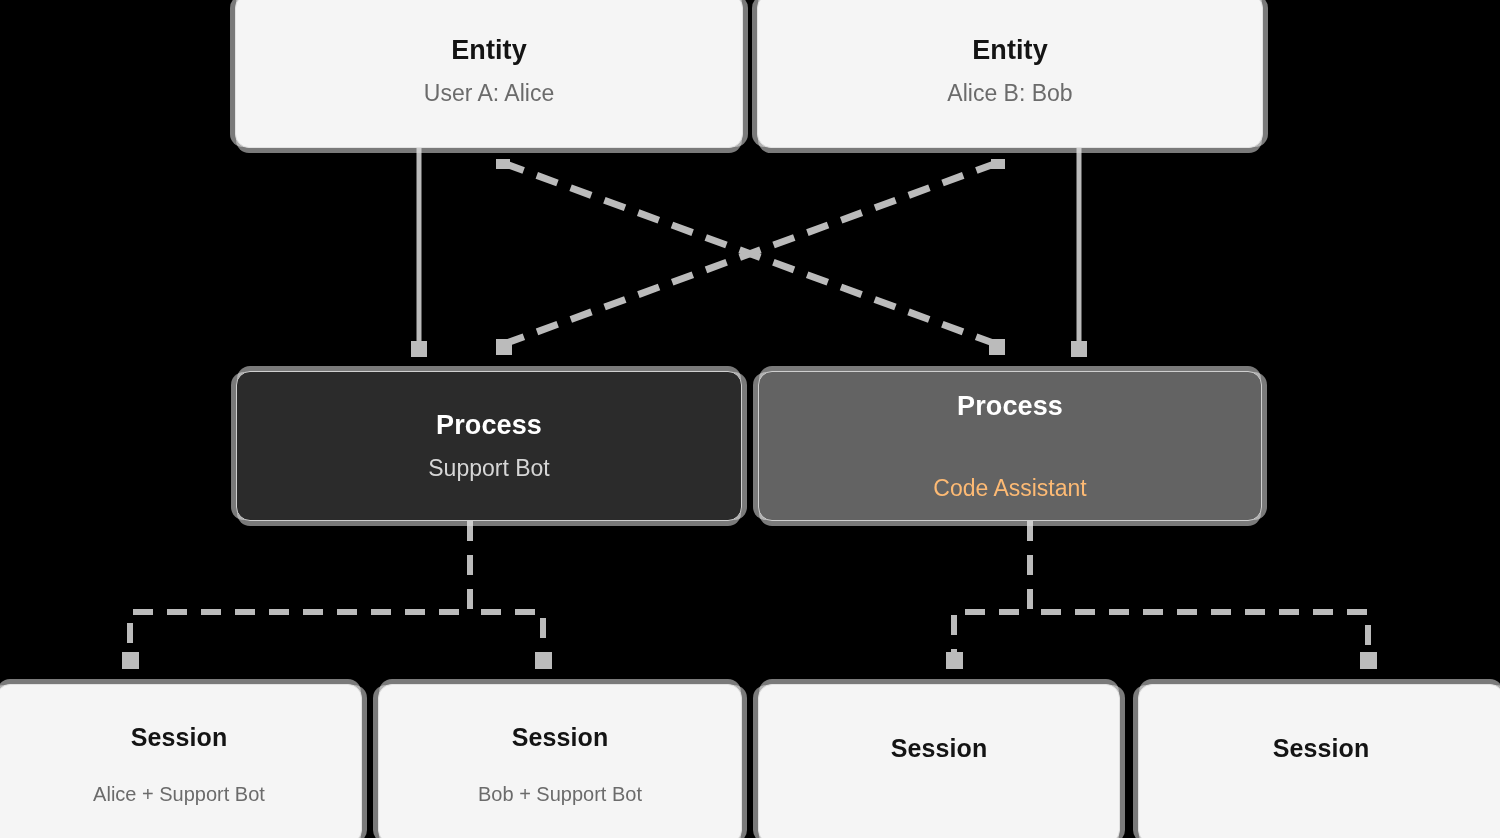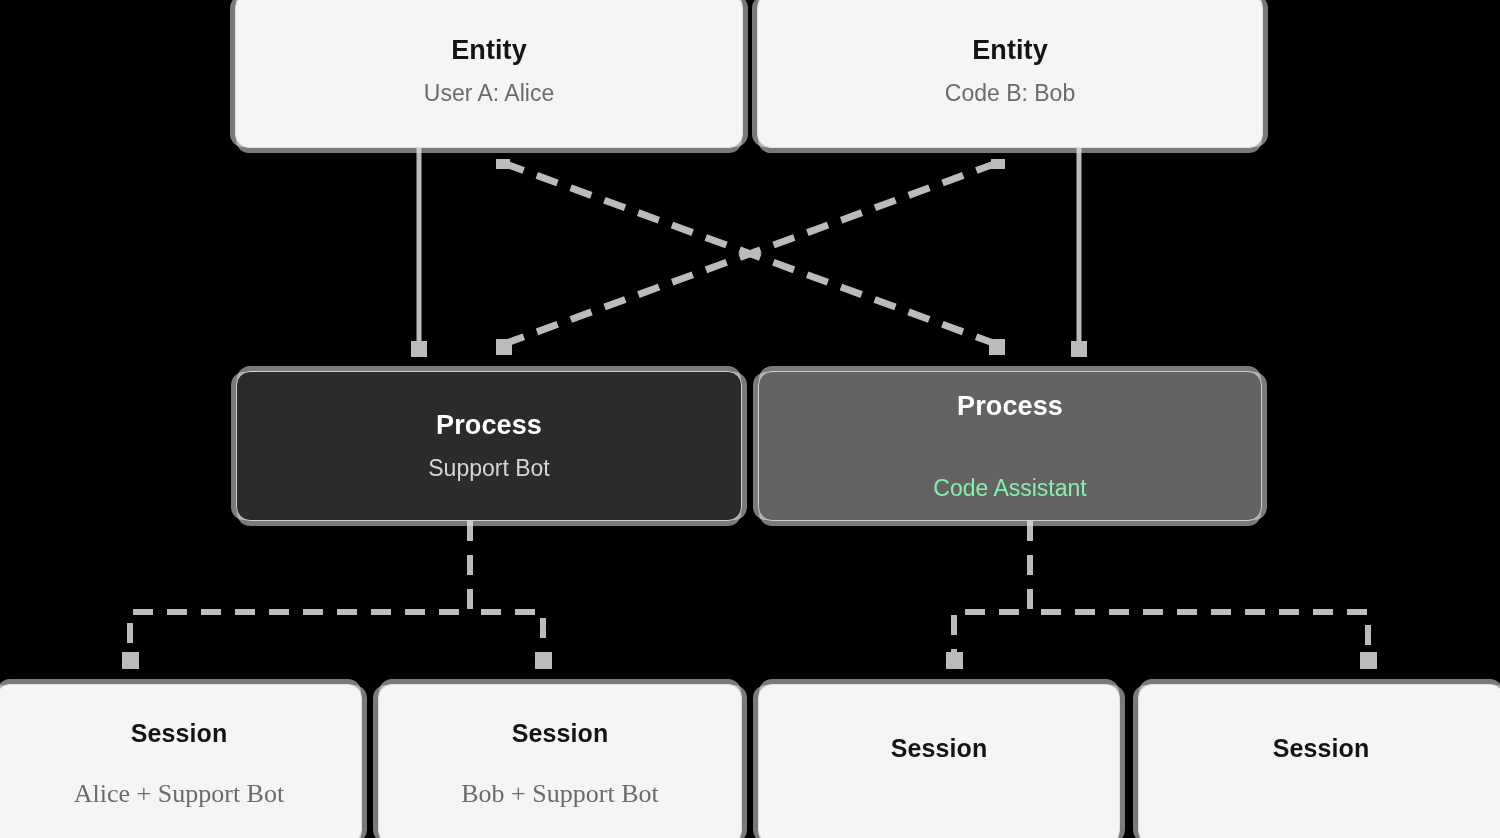--- a/index.html
+++ b/index.html
@@ -62,26 +62,26 @@
   }
   .node.dark .title { color: #ffffff; }
   .node.dark .subtitle { color: #d6d6d6; }
 
   
   .node.mid {
     background: #636363;
     border: 1px solid #cfcfcf;
   }
   .node.mid .title { color: #ffffff; }
-  .node.mid .subtitle { color: #86efac; margin-top: 39px; }
+  .node.mid .subtitle { color: #fdba74; margin-top: 39px; }
 
   .entity .title, .process .title { font-size: 27px; margin-bottom: 14px; }
   .entity .subtitle, .process .subtitle { font-size: 23px; }
   .session .title { font-size: 25px; margin-bottom: 31px; }
-  .session .subtitle { font-size: 26px; font-family: Liberation Serif, serif; }
+  .session .subtitle { font-size: 20px; }
 </style>
 </head>
 <body>
 
 <div id="stage">
 
   <svg id="edges" viewBox="0 0 1500 838" width="1500" height="838" xmlns="http://www.w3.org/2000/svg">
 
     <g>
       <line x1="419" y1="148" x2="419" y2="344" stroke="#bbbbbb" stroke-width="5"></line>
@@ -124,21 +124,21 @@
     </g>
   </svg>
 
   <div class="node light entity" style="left:235px; top:-6px; width:508px; height:154px;">
     <div class="title">Entity</div>
     <div class="subtitle">User A: Alice</div>
   </div>
 
   <div class="node light entity" style="left:757px; top:-6px; width:506px; height:154px;">
     <div class="title">Entity</div>
-    <div class="subtitle">Code B: Bob</div>
+    <div class="subtitle">Alice B: Bob</div>
   </div>
 
   <div class="node dark process" style="left:236px; top:371px; width:506px; height:150px;">
     <div class="title">Process</div>
     <div class="subtitle">Support Bot</div>
   </div>
 
   <div class="node mid process" style="left:758px; top:371px; width:504px; height:150px;">
     <div class="title">Process</div>
     <div class="subtitle">Code Assistant</div>

